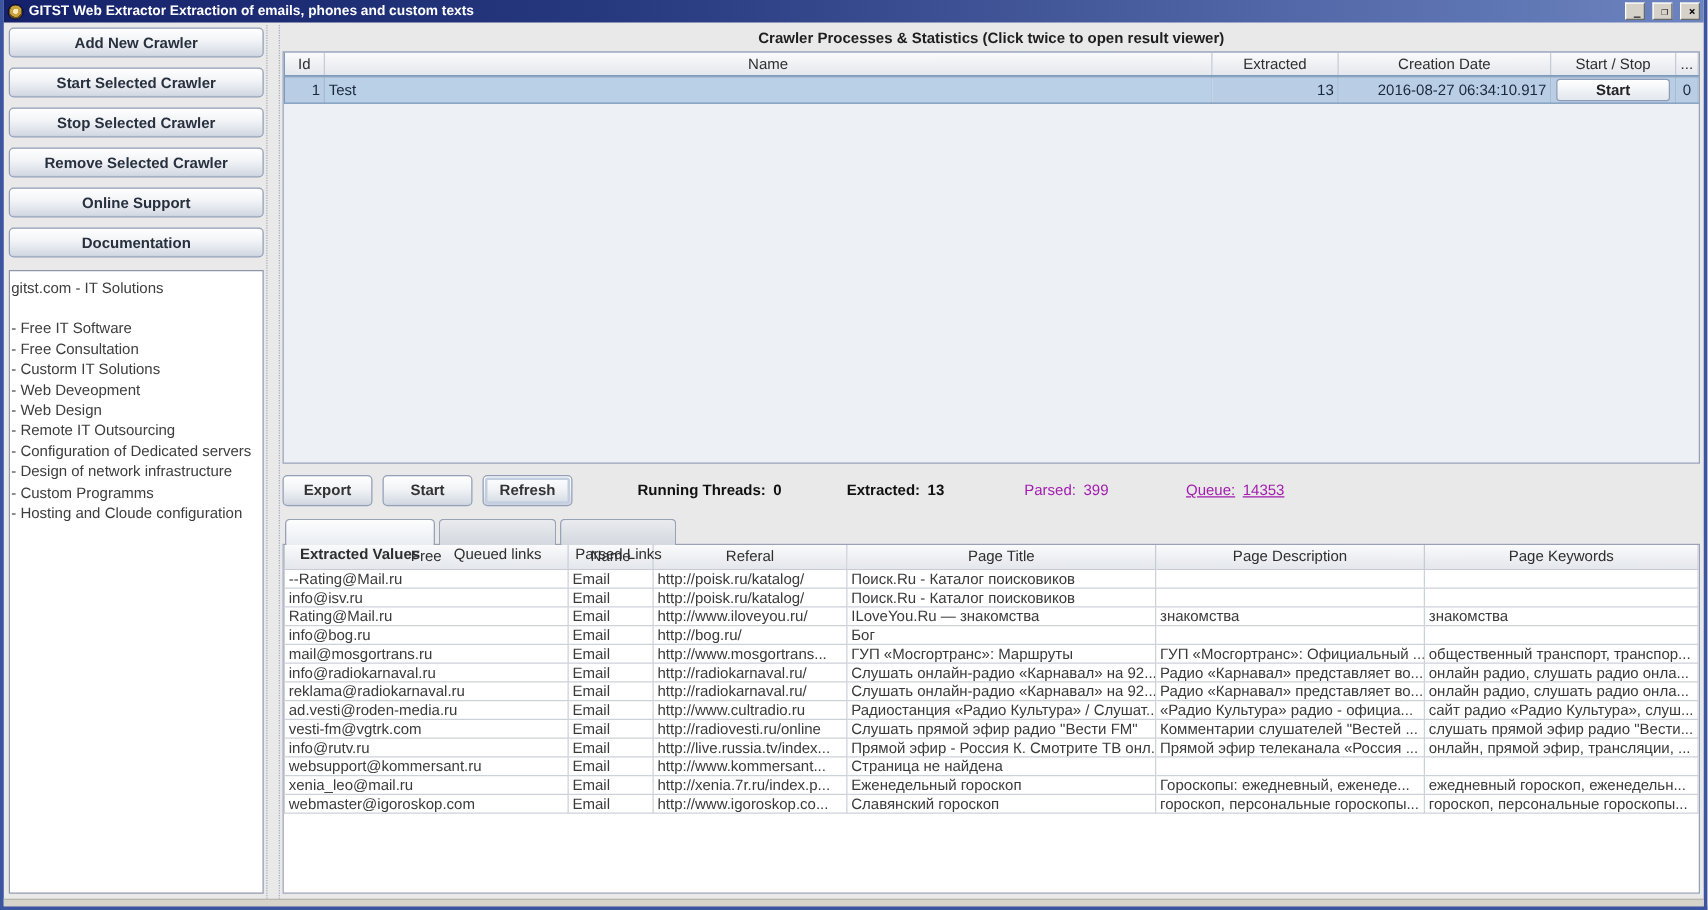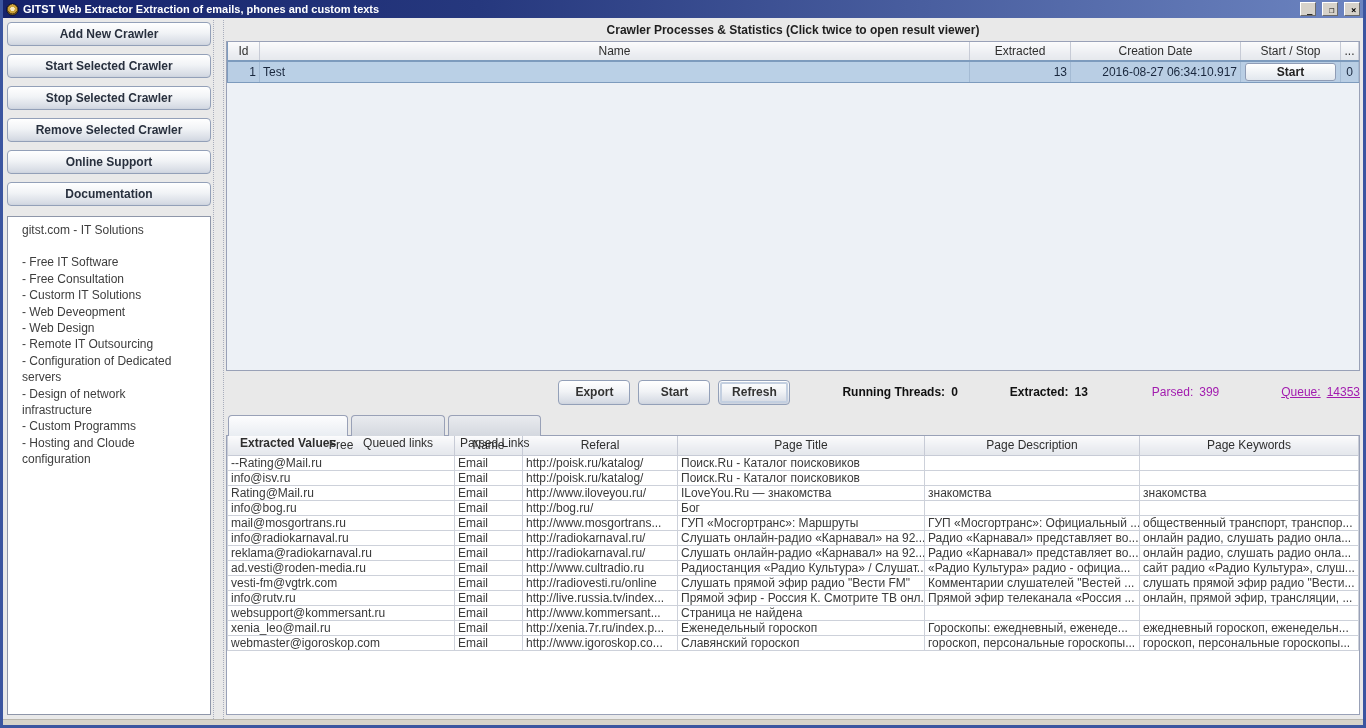--- a/index.html
+++ b/index.html
@@ -38,21 +38,21 @@
   
   .sidebar { width:210px; flex:0 0 210px; display:flex; flex-direction:column; padding:2px 0 4px 2px; }
   .side-btn {
     height:24px; margin:0 2px 8px 2px;
     border:1px solid #93a0b8; border-radius:4px;
     background:linear-gradient(#ffffff,#f1f3f6 45%,#d6dbe4 92%,#ccd2dd);
     font-family:"Liberation Sans", sans-serif;
     font-size:12px; font-weight:bold; color:#28303e;
   }
   .side-list {
-    flex:1; margin:2px 2px 0 2px; padding:5px 14px;
+    flex:1; margin:2px 2px 0 2px; padding:5px 1px;
     background:#ffffff; border:1px solid #8e96a9;
     font-size:12px; color:#3d3d3d; line-height:16.4px; overflow:hidden;
   }
   .side-list-heading { margin-bottom:16px; }
   
   .splitter {
     width:11px; flex:0 0 11px;
     border-left:1px dotted #a8adbc; border-right:1px dotted #a8adbc;
     background:#e9e9e9;
   }
@@ -80,21 +80,21 @@
   .cell-center { text-align:center; }
   .name-cell { border-left:1px solid #5f7ea6 !important; background:#bad0e6 !important; }
   .row-start-btn {
     width:97%; height:18px; display:block; margin:0 auto;
     border:1px solid #8f9cb5; border-radius:3px;
     background:linear-gradient(#ffffff,#e2e7ee);
     font-size:12px; font-weight:bold; color:#222; line-height:14px;
     font-family:"Liberation Sans", sans-serif;
   }
   
-  .toolbar { display:flex; align-items:center; margin-top:8px; height:26px; flex:0 0 26px;justify-content:flex-end; }
+  .toolbar { display:flex; align-items:center; margin-top:8px; height:26px; flex:0 0 26px; }
   .tb-btn {
     width:72px; height:25px; margin-right:8px;
     border:1px solid #93a0b8; border-radius:4px;
     background:linear-gradient(#ffffff,#f1f3f6 45%,#d6dbe4 92%,#ccd2dd);
     font-size:12px; font-weight:bold; color:#333;
     font-family:"Liberation Sans", sans-serif;
   }
   .tb-btn.focused { outline:2px solid #c3cfe0; outline-offset:-4px; }
   .stat { font-size:12px; white-space:nowrap; }
   .stat .v { margin-left:6px; }

